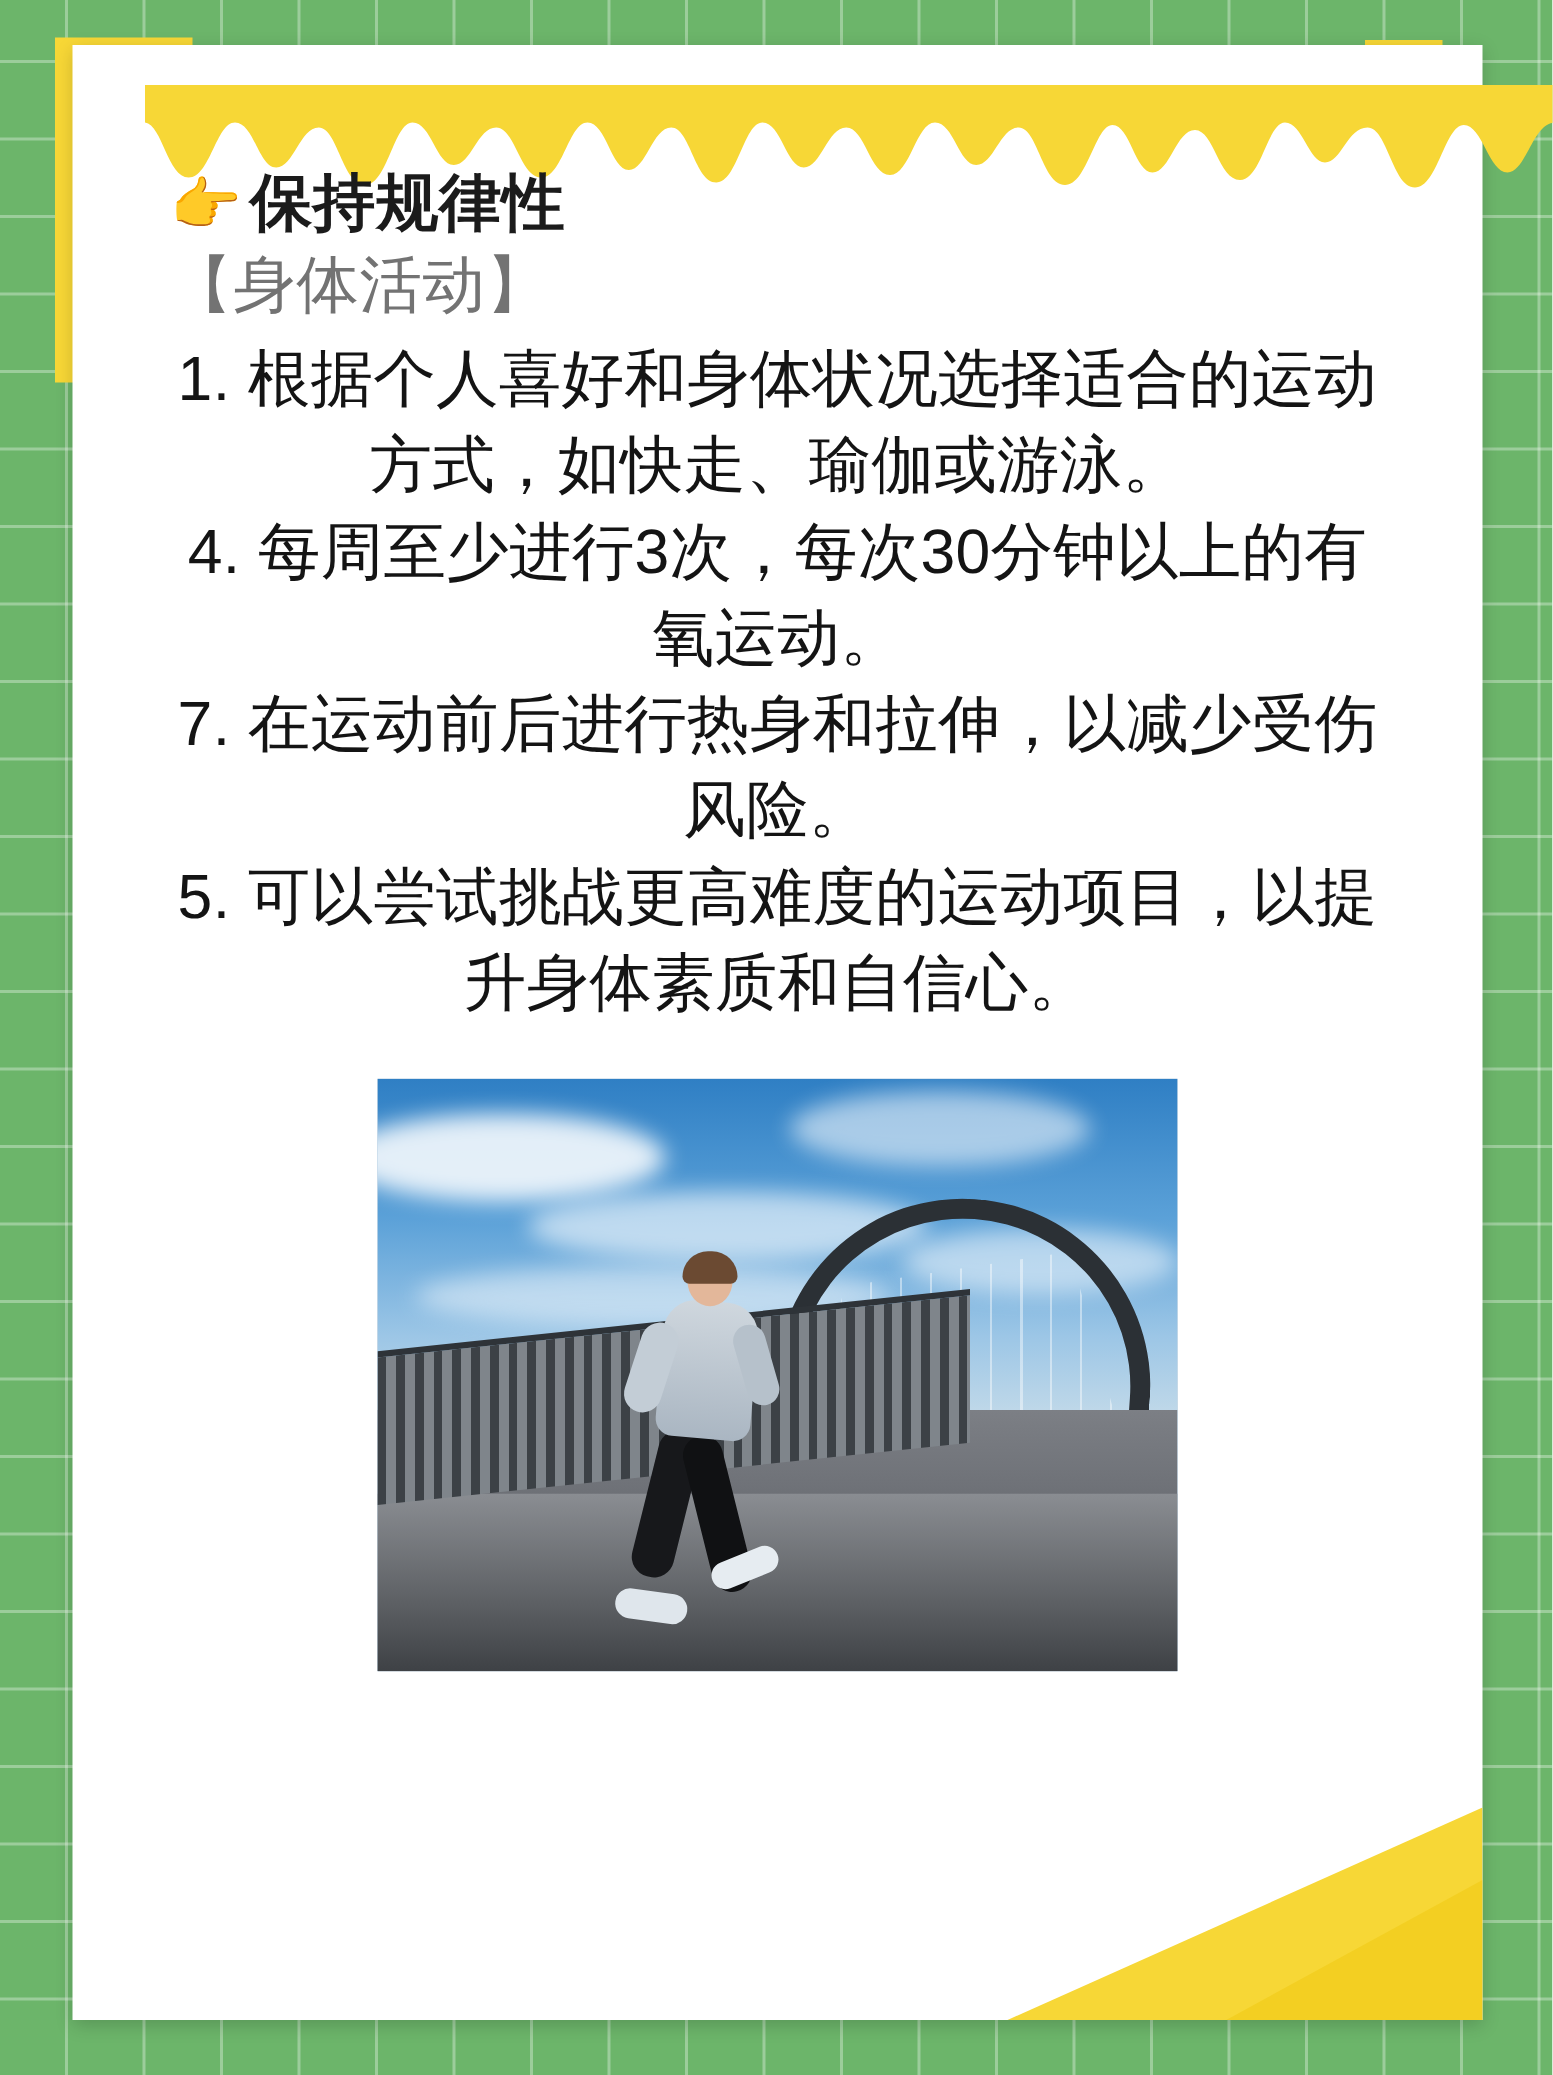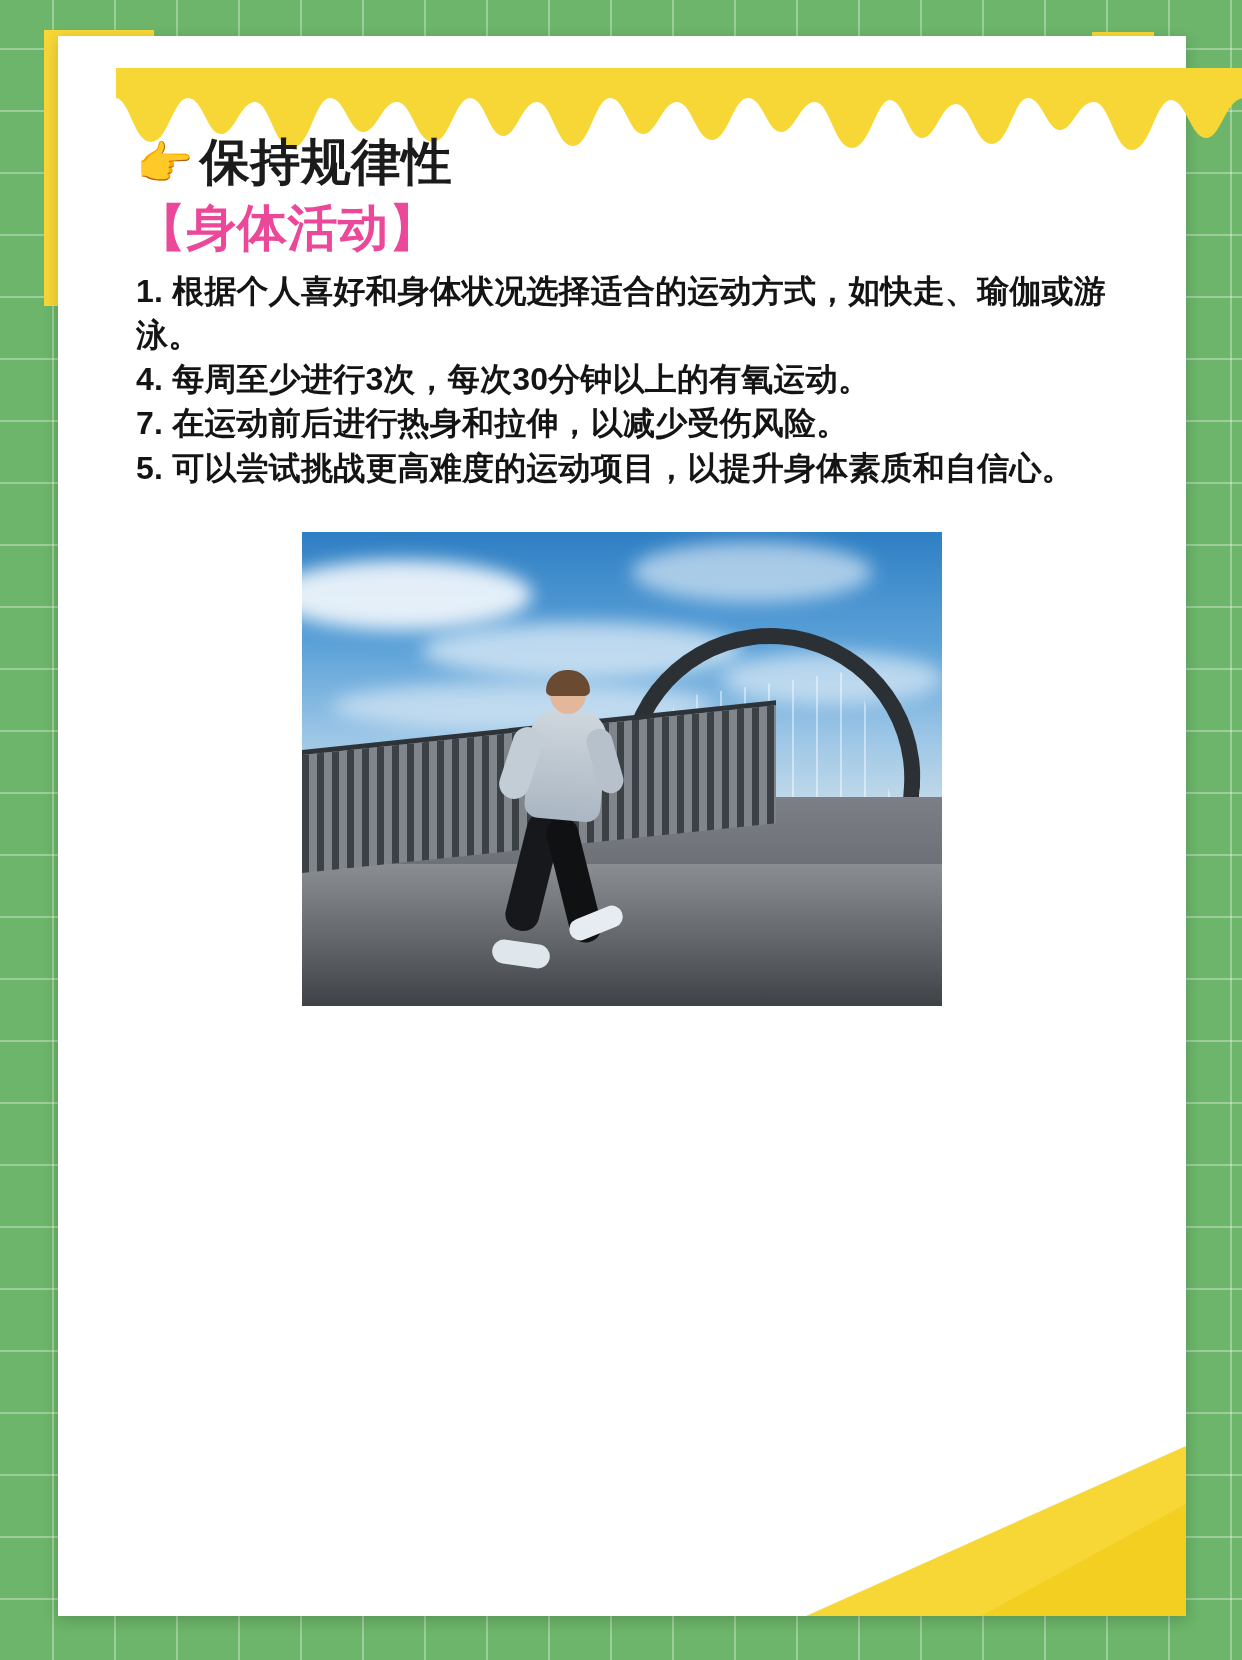--- a/index.html
+++ b/index.html
@@ -91,35 +91,36 @@
   .point-icon {
     display: inline-block;
     font-size: 46px;
     line-height: 1.28;
     color: #f5c518;
     transform: translateY(2px);
   }
   .subtitle {
     font-size: 50px;
     line-height: 1.32;
-    color: #ec4899;
-    font-weight: 700;
+    color: #737373;
+    font-weight: 400;
     margin-top: 2px;
     letter-spacing: 0.5px;
   }
   .steps {
     margin-top: 8px;
   }
   .step {
-    font-size: 32px;
+    font-size: 50px;
     line-height: 1.38;
     color: #141414;
-    font-weight: 700;
+    font-weight: 400;
     letter-spacing: 0.2px;
     margin-bottom: 0px;
+    text-align: center;
   }
   
   .photo-wrap {
     margin: 42px auto 0 auto;
     width: 640px;
     height: 474px;
     position: relative;
     overflow: hidden;
     background: #9ab7cf;
   }

